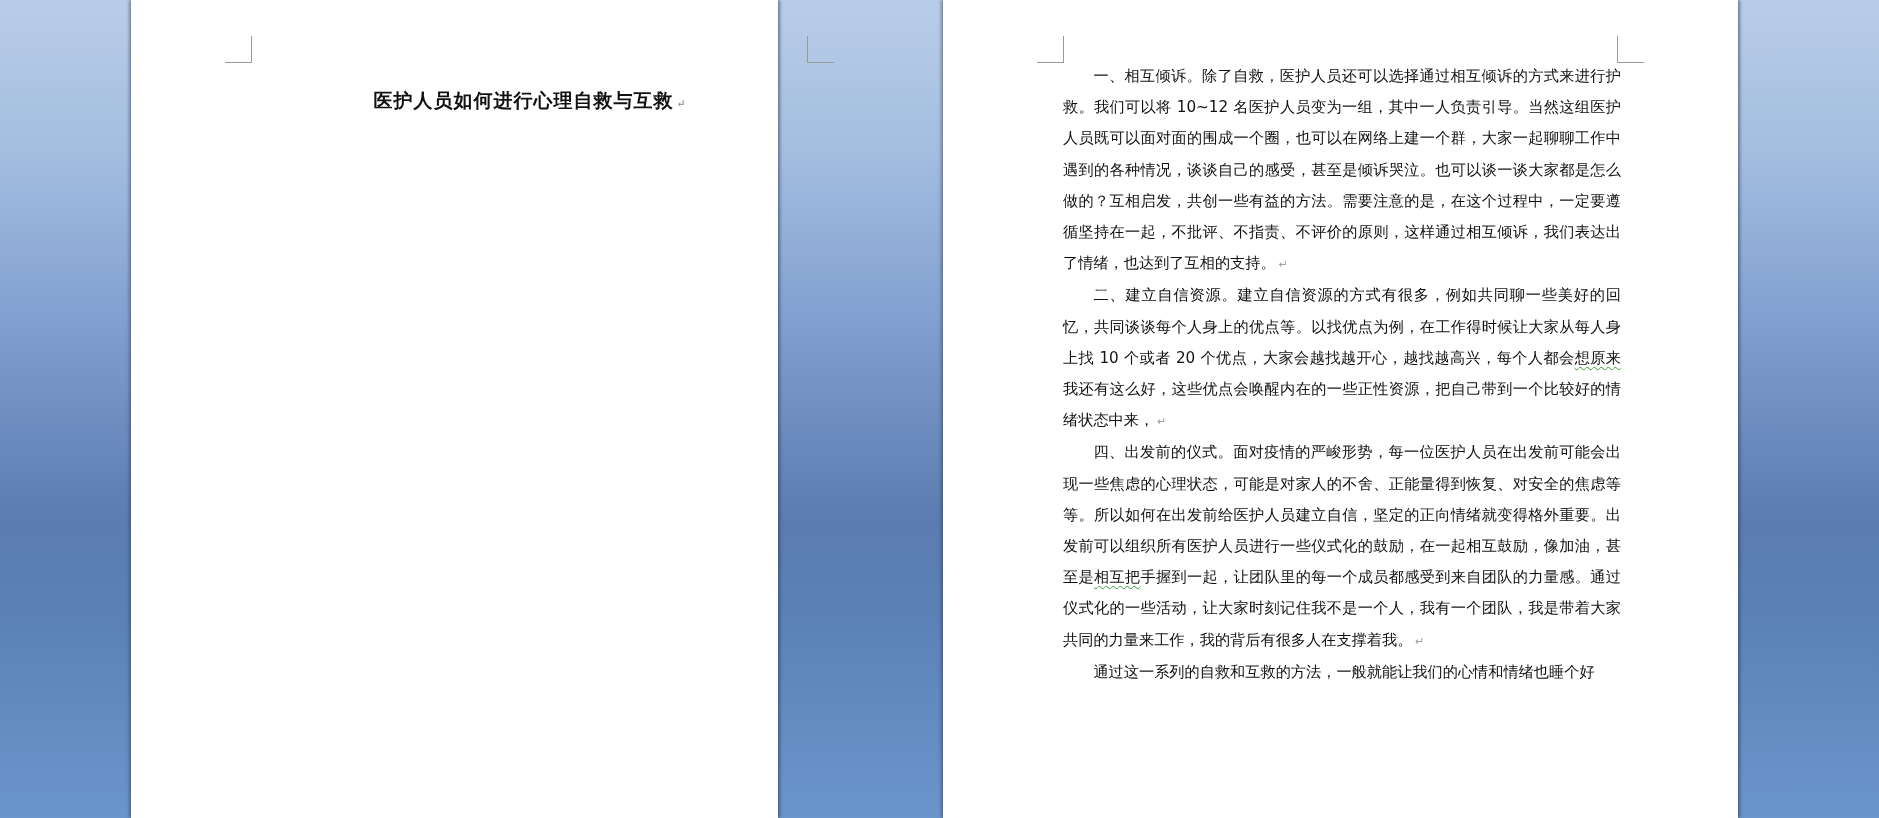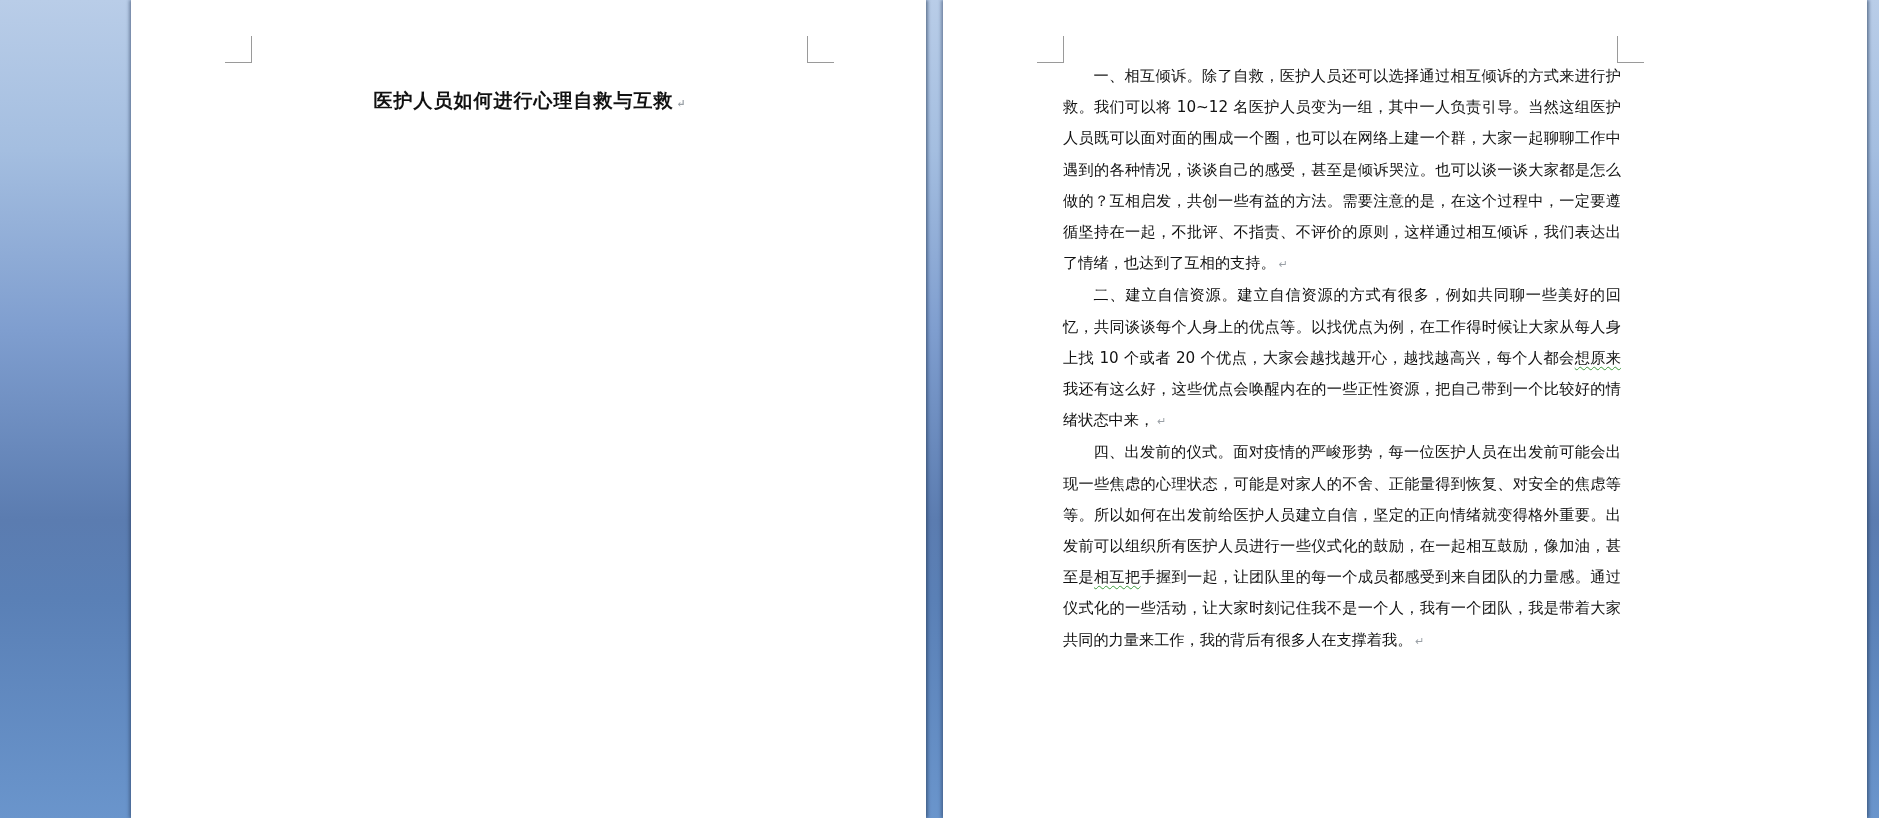--- a/index.html
+++ b/index.html
@@ -5,22 +5,22 @@
   html, body { margin:0; padding:0; }
   body {
     width:1879px; height:818px; overflow:hidden; position:relative;
     background: linear-gradient(180deg, #b9cde8 0px, #a4bee0 150px, #7f9ecf 330px, #5b7cb0 520px, #5a80b6 600px, #6a95cc 818px);
     font-family: "DejaVu Sans", sans-serif;
   }
   .page {
     position:absolute; top:0; height:818px; background:#ffffff;
     box-shadow: 2px 0 3px rgba(40,60,90,0.55), -2px 0 3px rgba(40,60,90,0.45);
   }
-  #page-left { left:131px; width:795px; }
-  #page-right { left:943px; width:924px; }
+  #page-left { left:131px; width:647px; }
+  #page-right { left:943px; width:795px; }
   .corner { position:absolute; width:26px; height:26px; border-color:#9a9a9a; border-style:solid; border-width:0; }
   .corner.tl { border-right-width:1px; border-bottom-width:1px; }
   .corner.tr { border-left-width:1px; border-bottom-width:1px; }
   .text-area { position:absolute; left:120px; width:558px; color:#111; }
   .doc-title {
     font-family: "DejaVu Serif", serif; font-size:19px; font-weight:bold;
     text-align:center; height:30px; line-height:30px; letter-spacing:1px;
   }
   .para { font-size:15.2px; line-height:31.2px; text-align:justify; margin:0; }
   .para.indent { text-indent:2em; }
@@ -42,14 +42,15 @@
 </div>
 
 <div class="page" id="page-right">
   <div class="corner tl" style="left:94px; top:36px;"></div>
   <div class="corner tr" style="left:674px; top:36px;"></div>
 
   <div class="text-area" style="top:61px;">
     <p class="para indent"><span>一、相互倾诉。除了自救，医护人员还可以选择通过相互倾诉的方式来进行护救。我们可以将 10~12 名医护人员变为一组，其中一人负责引导。当然这组医护人员既可以面对面的围成一个圈，也可以在网络上建一个群，大家一起聊聊工作中遇到的各种情况，谈谈自己的感受，甚至是倾诉哭泣。也可以谈一谈大家都是怎么做的？互相启发，共创一些有益的方法。需要注意的是，在这个过程中，一定要遵循坚持在一起，不批评、不指责、不评价的原则，这样通过相互倾诉，我们表达出了情绪，也达到了互相的支持。</span><span class="mark">↵</span></p>
     <p class="para indent"><span>二、建立自信资源。建立自信资源的方式有很多，例如共同聊一些美好的回忆，共同谈谈每个人身上的优点等。以找优点为例，在工作得时候让大家从每人身上找 10 个或者 20 个优点，大家会越找越开心，越找越高兴，每个人都会</span><span class="squiggle">想原来</span><span>我还有这么好，这些优点会唤醒内在的一些正性资源，把自己带到一个比较好的情绪状态中来，</span><span class="mark">↵</span></p>
     <p class="para indent"><span>四、出发前的仪式。面对疫情的严峻形势，每一位医护人员在出发前可能会出现一些焦虑的心理状态，可能是对家人的不舍、正能量得到恢复、对安全的焦虑等等。所以如何在出发前给医护人员建立自信，坚定的正向情绪就变得格外重要。出发前可以组织所有医护人员进行一些仪式化的鼓励，在一起相互鼓励，像加油，甚至是</span><span class="squiggle">相互把</span><span>手握到一起，让团队里的每一个成员都感受到来自团队的力量感。通过仪式化的一些活动，让大家时刻记住我不是一个人，我有一个团队，我是带着大家共同的力量来工作，我的背后有很多人在支撑着我。</span><span class="mark">↵</span></p>
+    <p class="para indent"><span>通过这一系列的自救和互救的方法，一般就能让我们的心情和情绪也睡个好</span></p>
   </div>
 </div>
 
 </body></html>

